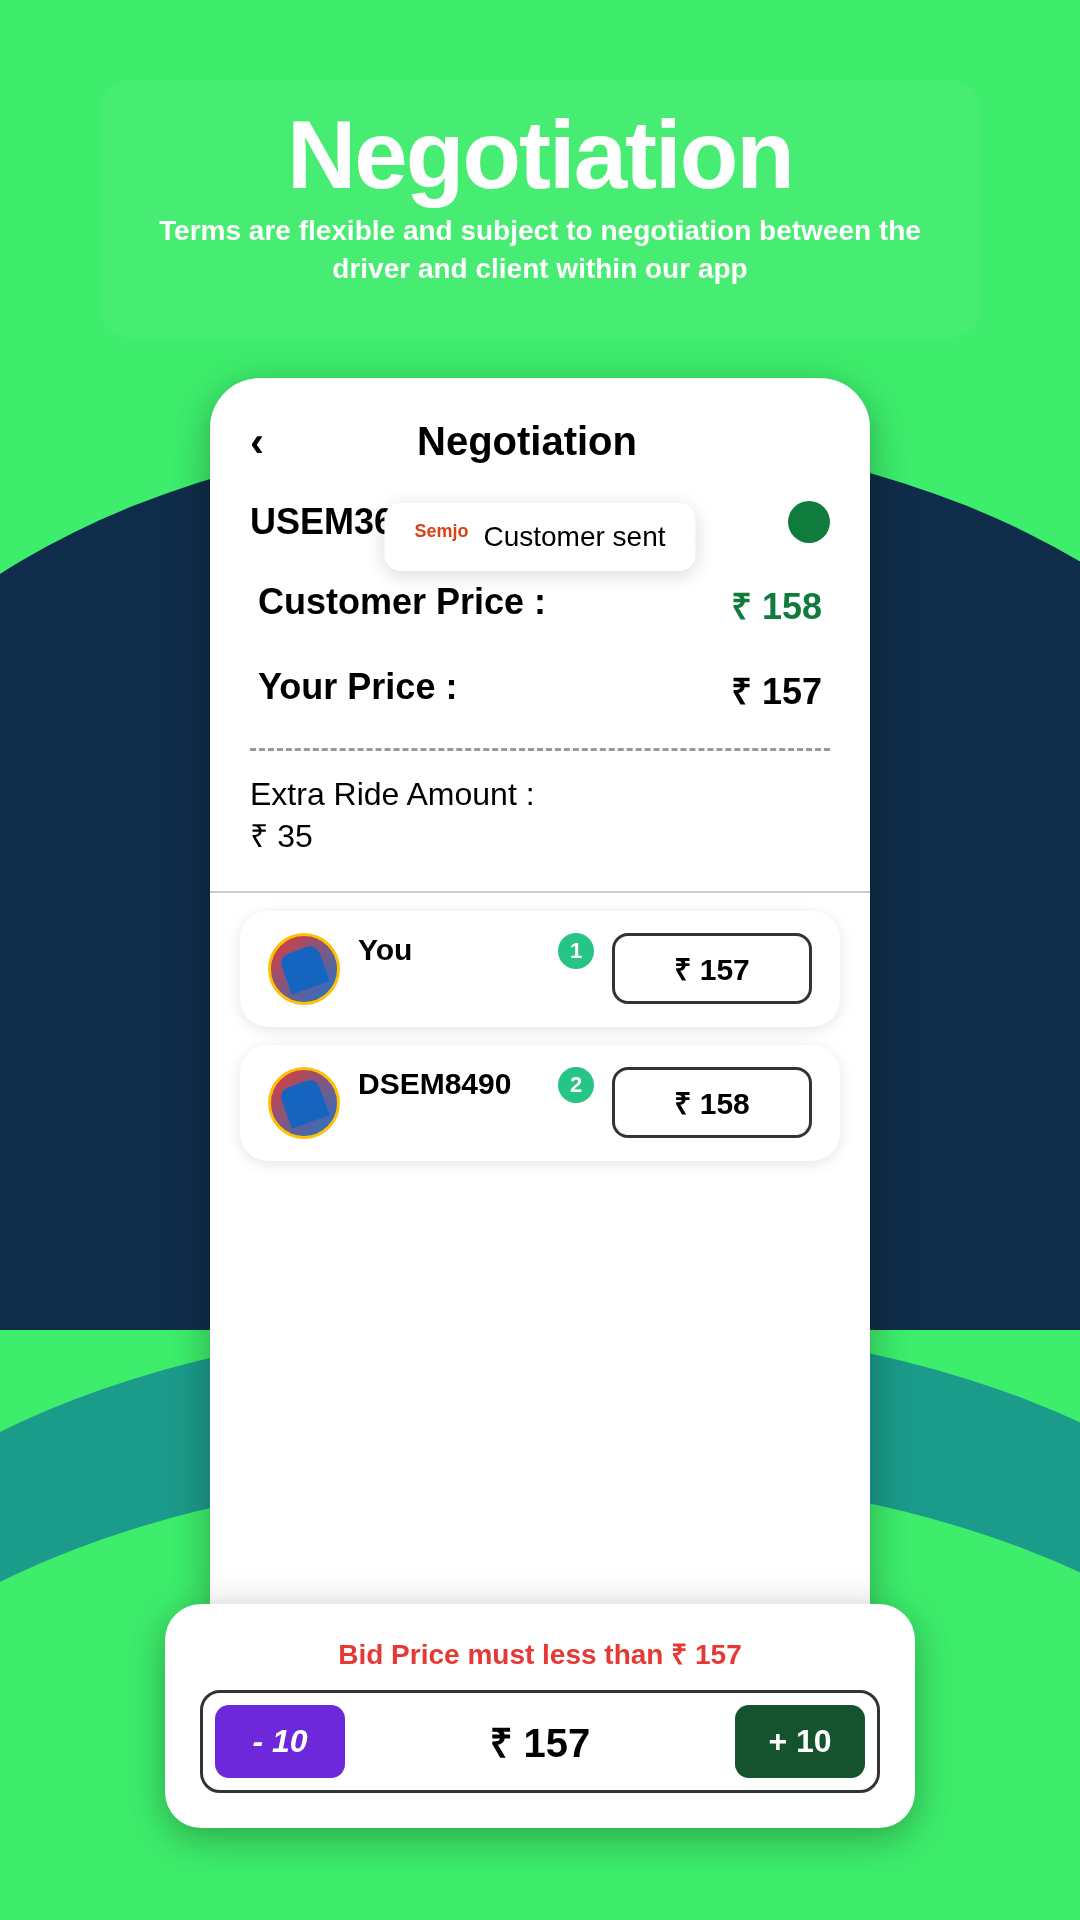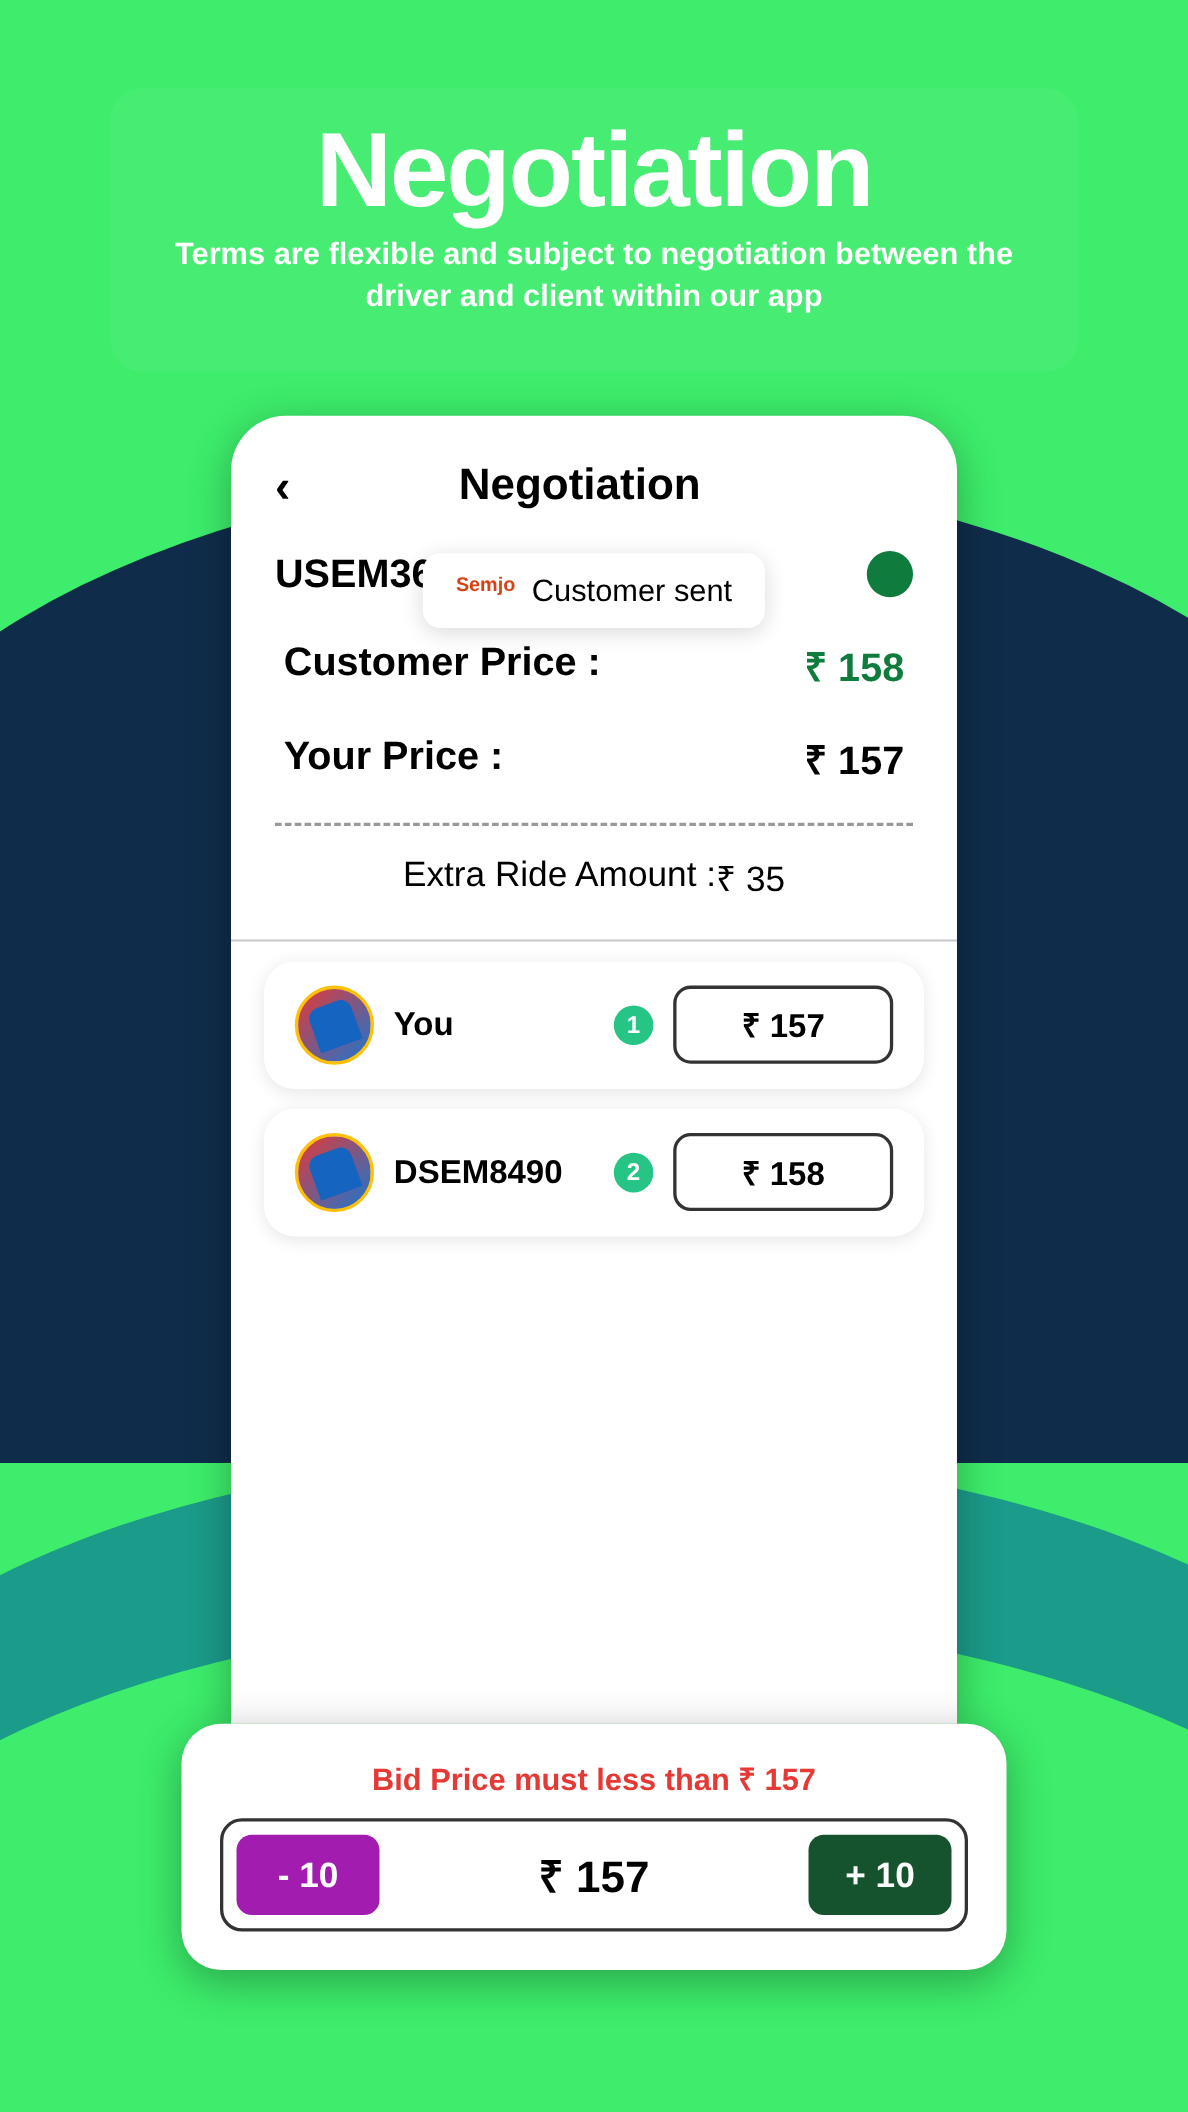--- a/index.html
+++ b/index.html
@@ -112,38 +112,39 @@
     .divider {
       border-top: 3px dashed #999;
       margin: 15px 40px;
     }
     
     .extra-row {
       display: flex;
       justify-content: center;
       padding: 10px 40px 25px;
       font-size: 32px;
+      flex-direction: column;
     }
     
     .section-divider { border-top: 2px solid #ccc; margin: 10px 0; }
     
     .request-list-title {
       font-size: 34px;
       font-weight: 600;
       padding: 15px 40px;
     }
     
     .request-item {
       margin: 18px 30px;
       background: white;
       border-radius: 28px;
       padding: 22px 28px;
       box-shadow: 0 3px 15px rgba(0,0,0,0.1);
       display: flex;
-      align-items: center;
+      align-items: flex-start;
       gap: 18px;
     }
     
     .avatar {
       width: 72px;
       height: 72px;
       border-radius: 50%;
       background: linear-gradient(135deg, #E53935, #1976D2);
       border: 3px solid #FFC107;
       display: flex;
@@ -220,21 +221,21 @@
     .bid-btn {
       border: none;
       border-radius: 14px;
       padding: 18px 28px;
       font-size: 32px;
       font-weight: 700;
       color: white;
       cursor: pointer;
       min-width: 130px;
     }
-    .bid-minus { background: #a21caf; }
+    .bid-minus { background: #6d28d9; font-style: italic; }
     .bid-plus { background: #14532d; }
     
     .bid-value {
       flex: 1;
       text-align: center;
       font-size: 40px;
       font-weight: 700;
       display: flex;
       align-items: center;
       justify-content: center;

